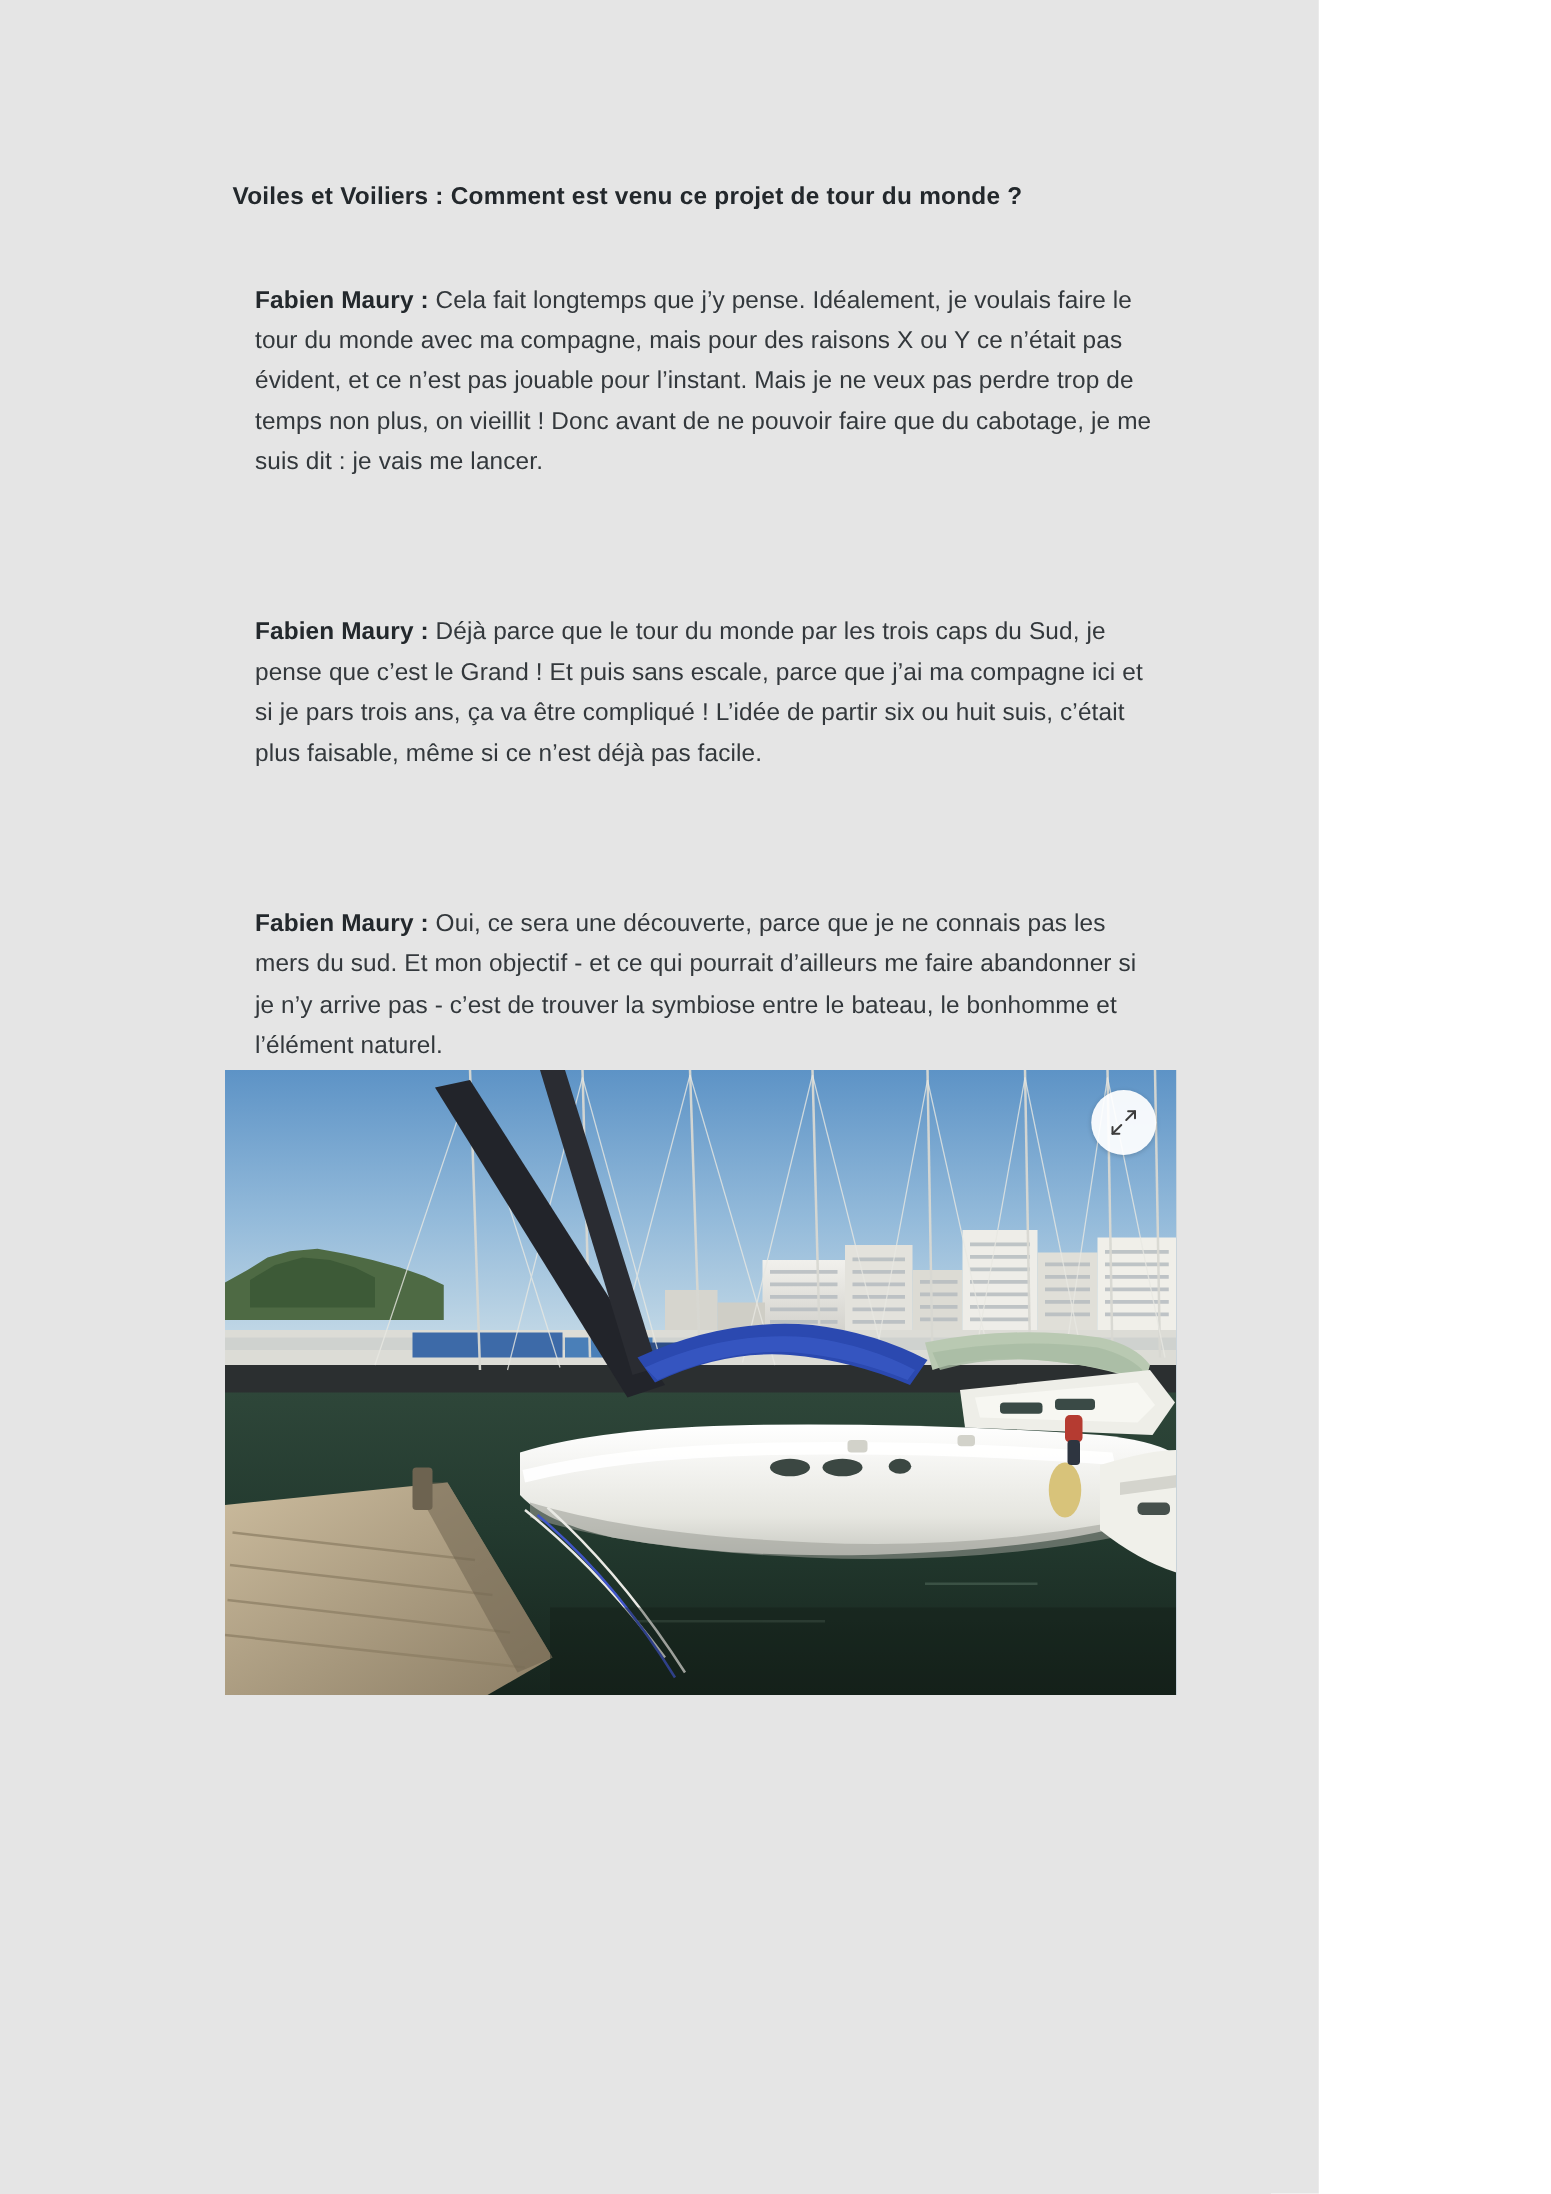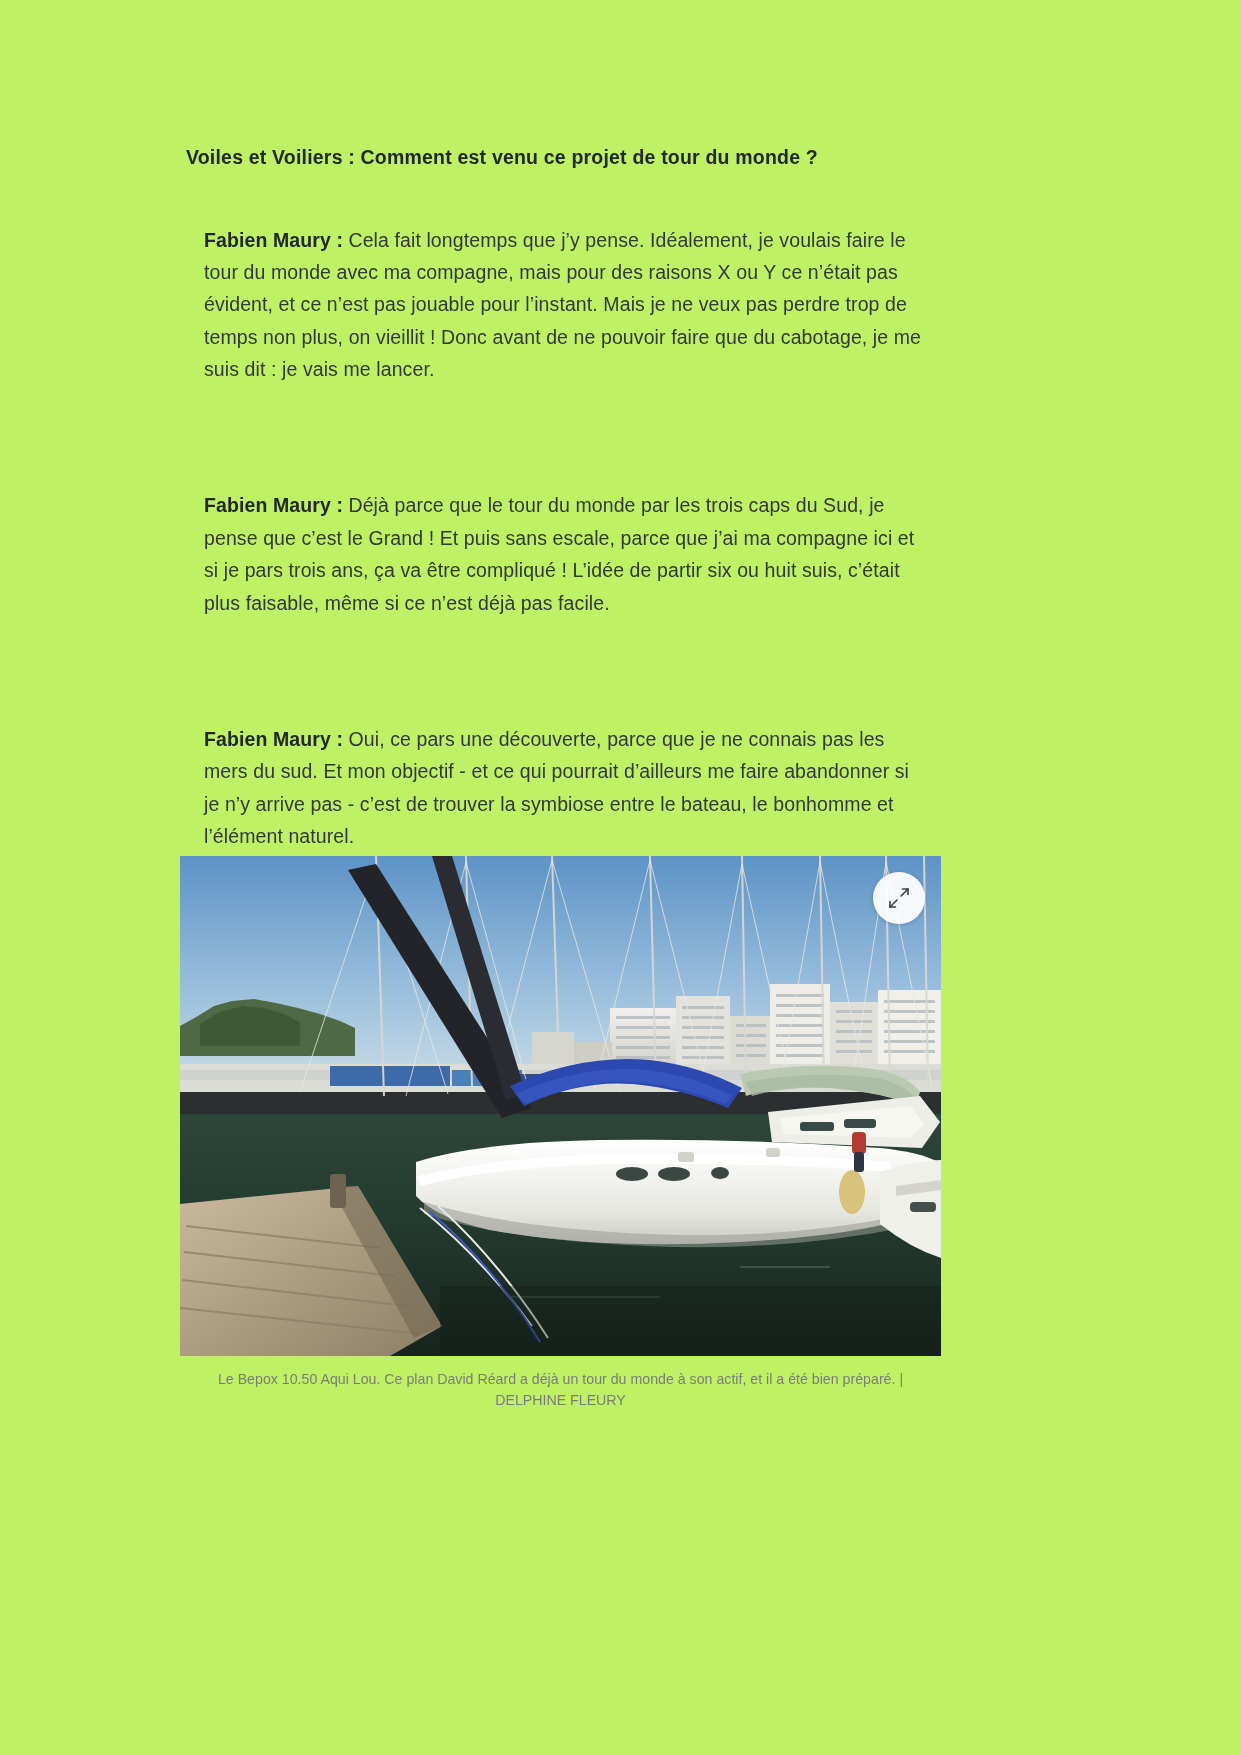--- a/index.html
+++ b/index.html
@@ -12,23 +12,23 @@
     width: 1241px;
     height: 1755px;
     font-family: "Liberation Sans", sans-serif;
     color: #2b2b2b;
     position: relative;
     overflow: hidden;
   }
   .page {
     position: absolute;
     left: 0; top: 0;
-    width: 1241px;
+    width: 1055px;
     height: 1755px;
-    background: #bef264;
+    background: #e5e5e5;
   }
   .article {
     position: absolute;
     left: 186px;
     top: 143px;
     width: 754px;
   }
   .qa-heading {
     font-size: 19.5px;
     font-weight: bold;
@@ -116,21 +116,21 @@
 
     <div class="block-gap-2"></div>
 
     <p class="qa-answer"><span class="speaker">Fabien Maury :</span><span> Déjà parce que le tour du monde par les trois caps du Sud, je pense que c’est le Grand ! Et puis sans escale, parce que j’ai ma compagne ici et si je pars trois ans, ça va être compliqué ! L’idée de partir six ou huit suis, c’était plus faisable, même si ce n’est déjà pas facile.</span></p>
 
     <div class="block-gap-2"></div>
 
 
     <div class="block-gap-2"></div>
 
-    <p class="qa-answer"><span class="speaker">Fabien Maury :</span><span> Oui, ce pars une découverte, parce que je ne connais pas les mers du sud. Et mon objectif - et ce qui pourrait d’ailleurs me faire abandonner si je n’y arrive pas - c’est de trouver la symbiose entre le bateau, le bonhomme et l’élément naturel.</span></p>
+    <p class="qa-answer"><span class="speaker">Fabien Maury :</span><span> Oui, ce sera une découverte, parce que je ne connais pas les mers du sud. Et mon objectif - et ce qui pourrait d’ailleurs me faire abandonner si je n’y arrive pas - c’est de trouver la symbiose entre le bateau, le bonhomme et l’élément naturel.</span></p>
 
   </div>
 
   <figure class="figure" style="margin:0;">
     <div class="photo-wrap">
 
       <svg class="photo" viewBox="0 0 761 500" preserveAspectRatio="xMidYMid slice" xmlns="http://www.w3.org/2000/svg">
         <defs>
           <linearGradient id="skyGrad" x1="0" y1="0" x2="0" y2="1">
             <stop offset="0%" stop-color="#5d93c6"></stop>
@@ -317,19 +317,15 @@
           <g stroke="#3c3c3c" stroke-width="1.6" fill="none" stroke-linecap="round" stroke-linejoin="round">
             <path d="M14 10 L21 3"></path>
             <path d="M15.5 3 L21 3 L21 8.5"></path>
             <path d="M10 14 L3 21"></path>
             <path d="M8.5 21 L3 21 L3 15.5"></path>
           </g>
         </svg>
       </div>
     </div>
 
-    <figcaption class="caption">
-      <span>Le Bepox 10.50 Aqui Lou. Ce plan David Réard a déjà un tour du monde à son actif, et il a été bien préparé. |</span>
-      <span class="credit">DELPHINE FLEURY</span>
-    </figcaption>
   </figure>
 
 </div>
 
 </body></html>

